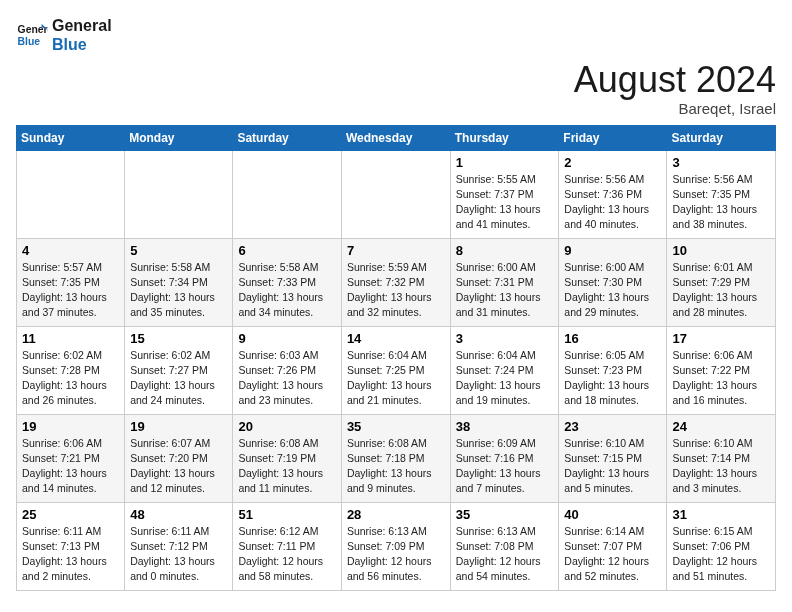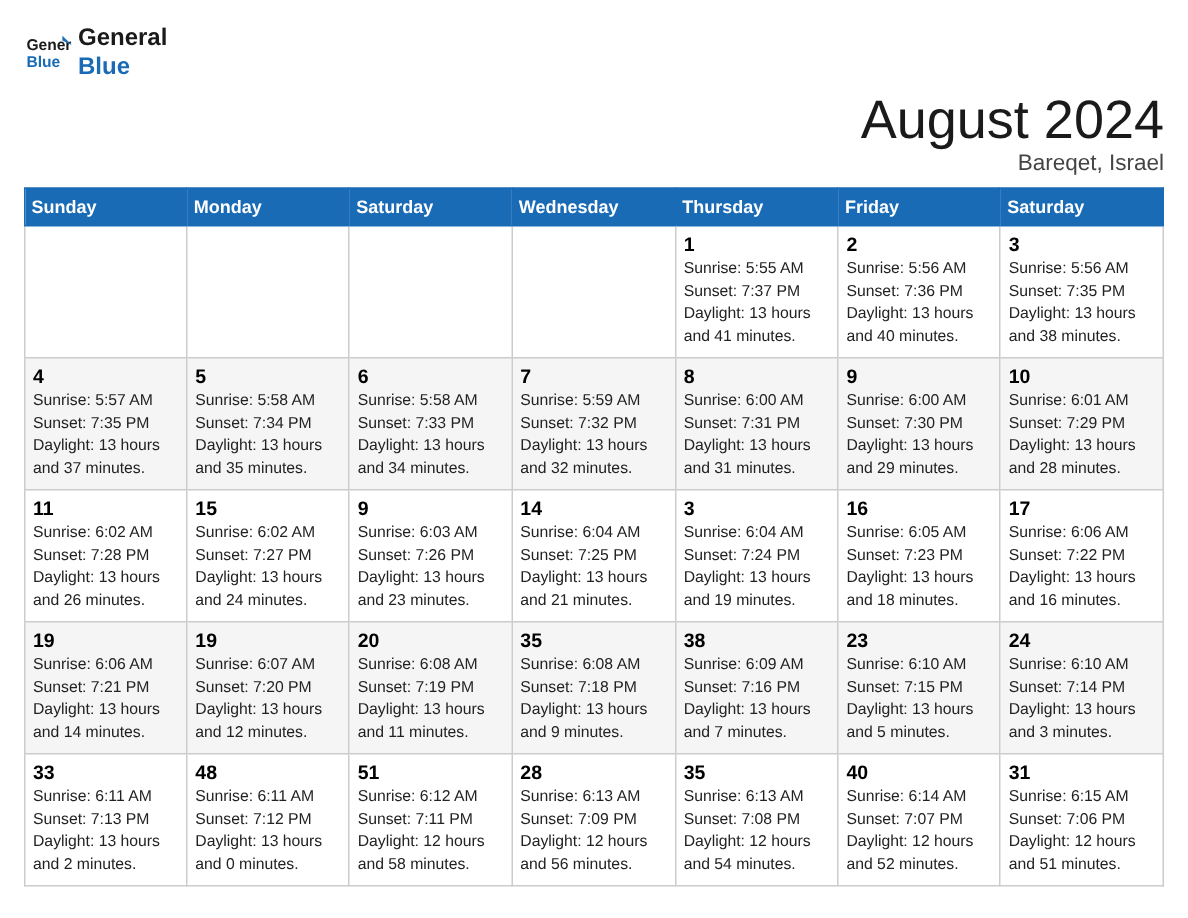--- a/index.html
+++ b/index.html
@@ -218,21 +218,21 @@
           <span class="day-number">23</span>
           <div class="day-info">Sunrise: 6:10 AM<br>Sunset: 7:15 PM<br>Daylight: 13 hours<br>and 5 minutes.</div>
         </td>
         <td>
           <span class="day-number">24</span>
           <div class="day-info">Sunrise: 6:10 AM<br>Sunset: 7:14 PM<br>Daylight: 13 hours<br>and 3 minutes.</div>
         </td>
       </tr>
       <tr>
         <td>
-          <span class="day-number">33</span>
+          <span class="day-number">25</span>
           <div class="day-info">Sunrise: 6:11 AM<br>Sunset: 7:13 PM<br>Daylight: 13 hours<br>and 2 minutes.</div>
         </td>
         <td>
           <span class="day-number">48</span>
           <div class="day-info">Sunrise: 6:11 AM<br>Sunset: 7:12 PM<br>Daylight: 13 hours<br>and 0 minutes.</div>
         </td>
         <td>
           <span class="day-number">51</span>
           <div class="day-info">Sunrise: 6:12 AM<br>Sunset: 7:11 PM<br>Daylight: 12 hours<br>and 58 minutes.</div>
         </td>

